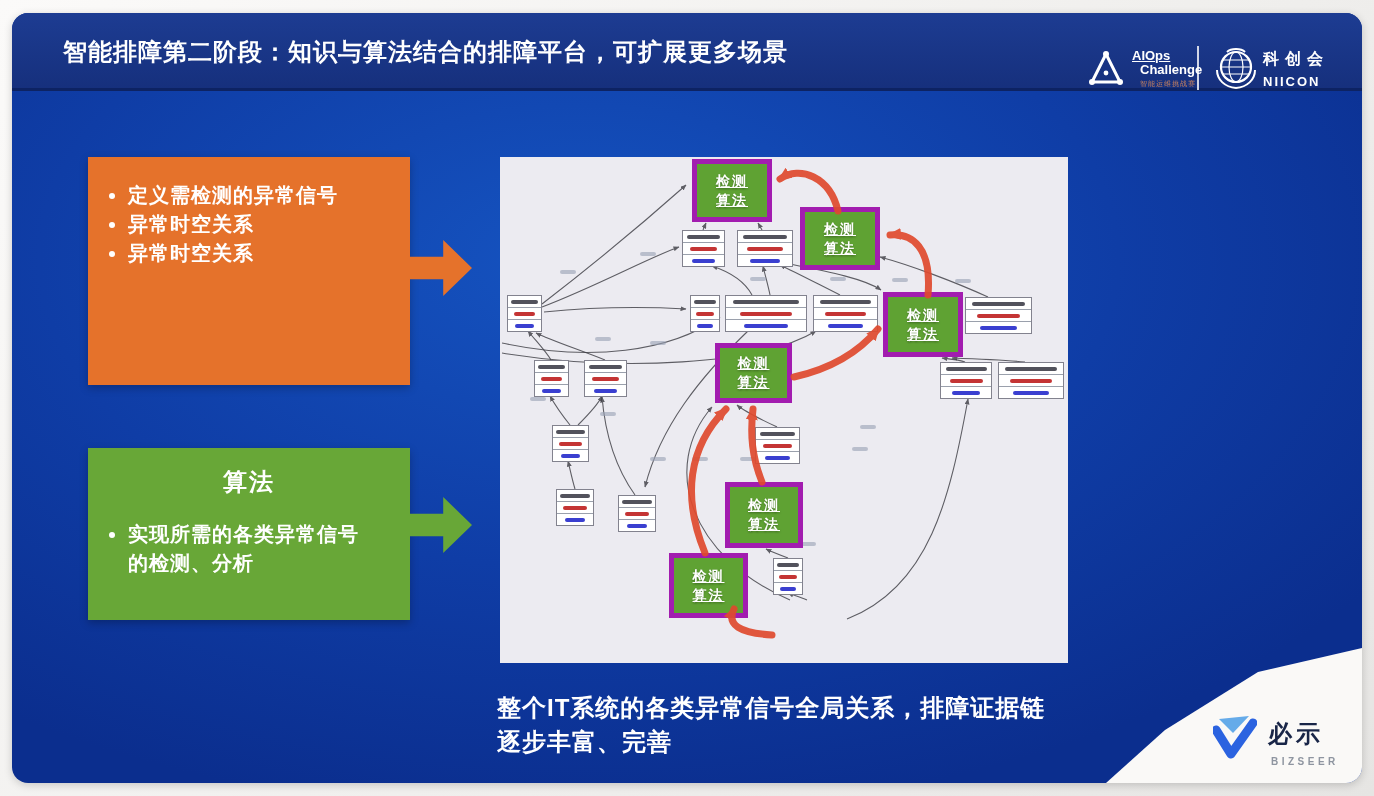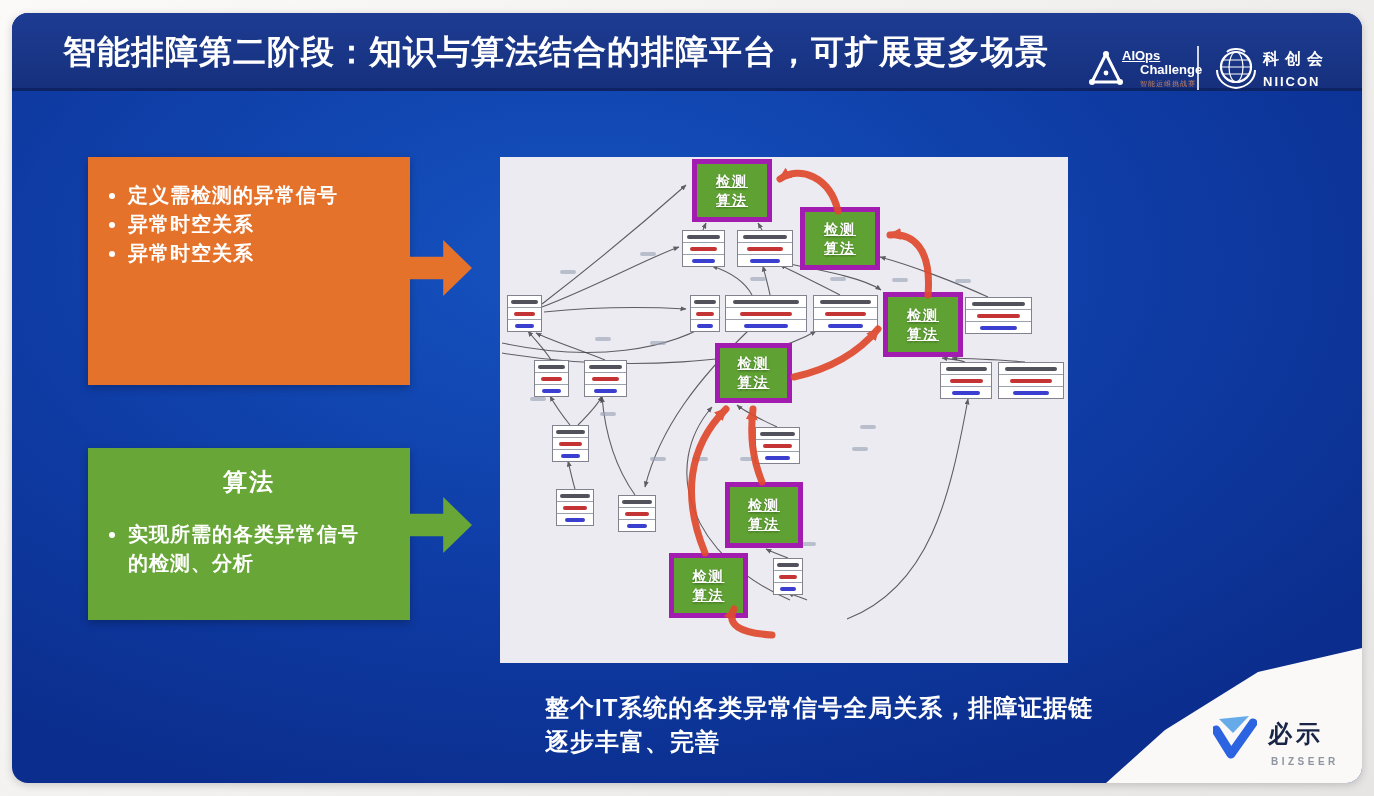--- a/index.html
+++ b/index.html
@@ -1,24 +1,24 @@
 <!DOCTYPE html>
 <html style="--c-header: #16307d; --c-body-hi: #1553c0; --c-body-mid: #0f3da6; --c-body-lo: #0b2e8e; --c-orange: #e5722b; --c-green: #68a737; --c-panel: #ecebf1; --c-nred: #c43434; --c-nblu: #3a3fd0;"><head>
 <meta charset="utf-8">
 <style>
   html,body{margin:0;padding:0;background:#f1efed;font-family:"Liberation Sans","DejaVu Sans",sans-serif;}
   .stage{position:relative;width:1374px;height:796px;background:linear-gradient(135deg,#fbfaf9 0%,#efeeec 60%,#e6e5e3 100%);overflow:hidden;}
   .slide{position:absolute;left:12px;top:13px;width:1350px;height:770px;border-radius:16px;overflow:hidden;
          background:radial-gradient(ellipse 980px 560px at 42% 32%, var(--c-body-hi) 0%, var(--c-body-mid) 55%, var(--c-body-lo) 100%);
          box-shadow:0 2px 8px rgba(0,0,0,.18);}
   .hdr{position:absolute;left:0;top:0;width:100%;height:75px;background:linear-gradient(180deg,#1d3c92,var(--c-header));border-bottom:3px solid #0d2363;}
-  .hdr h1{position:absolute;left:51px;top:0;height:75px;line-height:78px;margin:0;color:#fff;font-size:33px;font-weight:700;letter-spacing:1px;white-space:nowrap;}
+  .hdr h1{position:absolute;left:51px;top:0;height:75px;line-height:78px;margin:0;color:#fff;font-size:24px;font-weight:700;letter-spacing:1px;white-space:nowrap;}
   .hdr-logos{position:absolute;left:1050px;top:0;width:300px;height:80px;}
   .aiops-icon{position:absolute;left:26px;top:36px;}
-  .aiops-l1{position:absolute;left:60px;top:36px;color:#fff;font-size:13px;font-weight:800;line-height:14px;text-decoration:underline;}
+  .aiops-l1{position:absolute;left:70px;top:36px;color:#fff;font-size:13px;font-weight:800;line-height:14px;text-decoration:underline;}
   .aiops-l2{position:absolute;left:78px;top:50px;color:#fff;font-size:13px;font-weight:800;line-height:14px;}
   .aiops-sub{position:absolute;left:78px;top:66px;color:#c9825e;font-size:7px;letter-spacing:1px;}
   .logo-div{position:absolute;left:135px;top:33px;width:2px;height:44px;background:rgba(255,255,255,.8);}
   .globe-icon{position:absolute;left:151px;top:31px;}
   .niicon-cn{position:absolute;left:201px;top:36px;color:#fff;font-size:16px;font-weight:700;letter-spacing:6px;font-family:"Liberation Serif","DejaVu Serif",serif;}
   .niicon-en{position:absolute;left:201px;top:61px;color:#fff;font-size:13px;font-weight:800;letter-spacing:2px;}
   .kbox{position:absolute;left:76px;top:144px;width:322px;height:228px;background:var(--c-orange);box-shadow:0 3px 8px rgba(0,0,0,.25);}
   .abox{position:absolute;left:76px;top:435px;width:322px;height:172px;background:var(--c-green);box-shadow:0 3px 8px rgba(0,0,0,.25);}
   .kbox h2,.abox h2{margin:18px 0 0;text-align:center;color:#fff;font-size:24px;font-weight:700;letter-spacing:2px;}
   .kbox ul{margin:24px 0 0;padding:0 10px 0 40px;}
@@ -34,21 +34,21 @@
   .gnode{position:absolute;z-index:2;background:#fff;border:1px solid #82828e;box-sizing:border-box;display:flex;flex-direction:column;}
   .gnode .r{height:11px;display:flex;align-items:center;justify-content:center;}
   .gnode .r + .r{border-top:1px solid #9aA0ac;}
   .gnode .b{height:4px;border-radius:2px;}
   .gnode .b.h{background:#52525c;width:82%;}
   .gnode .b.red{background:var(--c-nred);width:66%;}
   .gnode .b.blu{background:var(--c-nblu);width:56%;}
   .gbox{position:absolute;z-index:3;box-sizing:border-box;background:#5fa233;border:5px solid #a21caf;
         display:flex;align-items:center;justify-content:center;color:#fff;font-size:14px;font-weight:700;
         line-height:19px;letter-spacing:2px;text-align:center;white-space:pre-line;text-shadow:0 1px 2px rgba(0,0,0,.3);text-decoration:underline;}
-  .caption{position:absolute;left:485px;top:678px;width:610px;color:#fff;font-size:24px;font-weight:700;line-height:34px;letter-spacing:1px;margin-left:48px;}
+  .caption{position:absolute;left:485px;top:678px;width:610px;color:#fff;font-size:24px;font-weight:700;line-height:34px;letter-spacing:1px;}
   .wedge{position:absolute;left:0;top:0;z-index:5;pointer-events:none;}
   .bizseer{position:absolute;z-index:6;left:1201px;top:703px;width:160px;height:62px;}
   .bz-cn{position:absolute;left:55px;top:2px;color:#182547;font-size:24px;font-weight:800;letter-spacing:4px;}
   .bz-en{position:absolute;left:58px;top:40px;color:#8e95a0;font-size:10px;font-weight:700;letter-spacing:3.5px;}
 </style>
 </head>
 <body>
 
 <div class="stage">
   <div class="slide">

